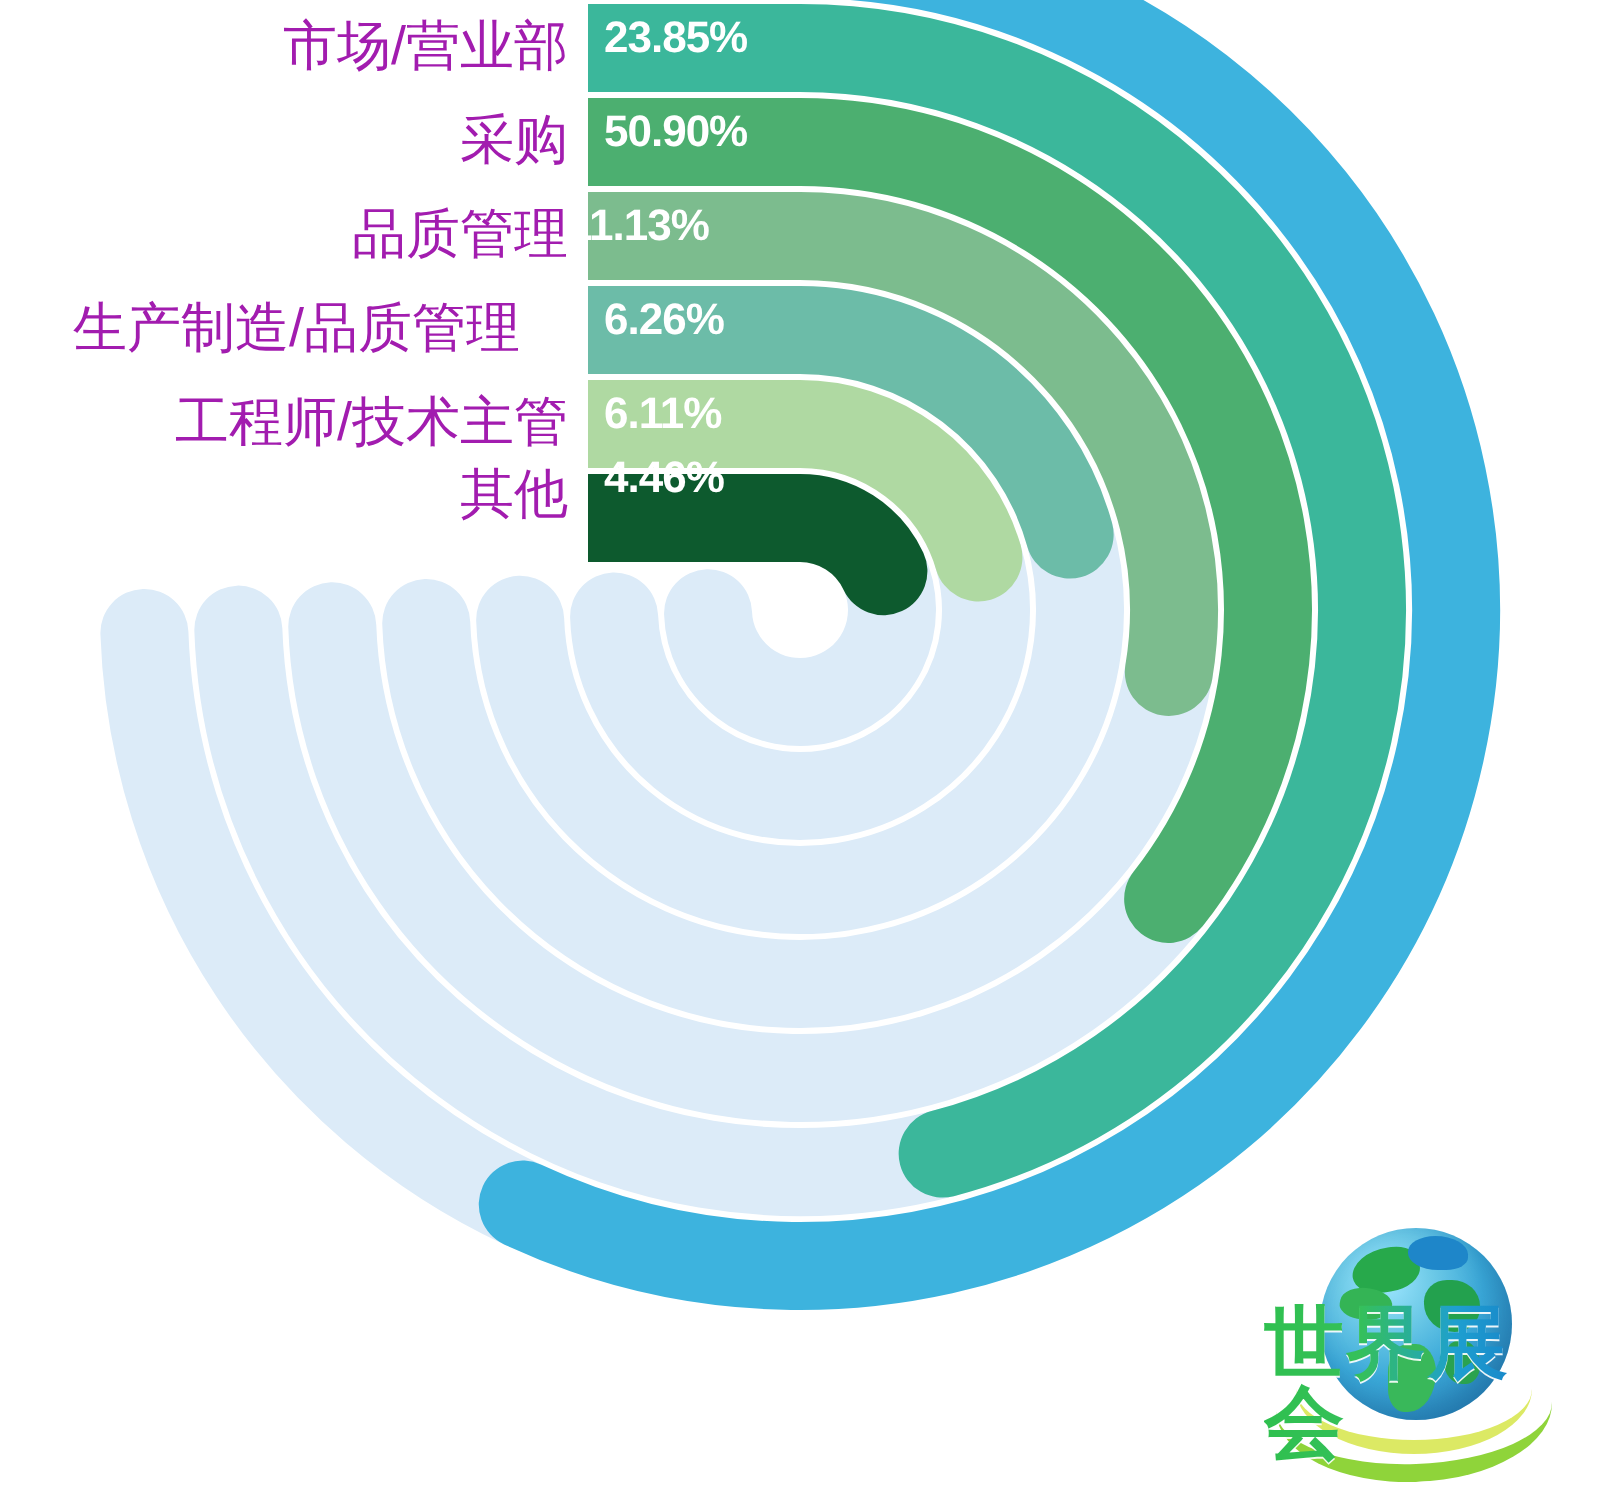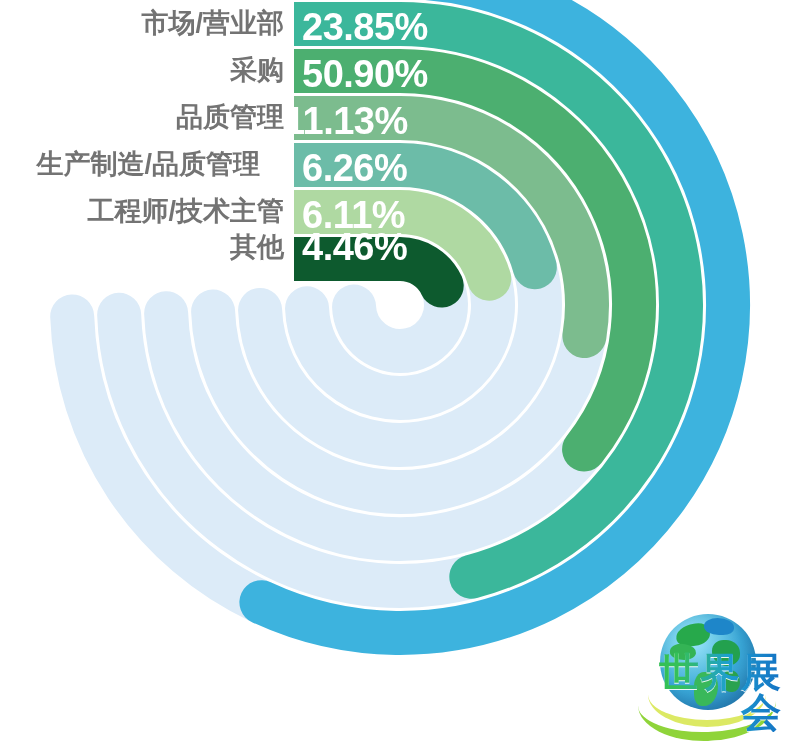--- a/index.html
+++ b/index.html
@@ -9,31 +9,31 @@
     font-family:"Liberation Sans","DejaVu Sans",sans-serif;
     overflow:hidden;
     position:relative;
   }
   #stage{position:absolute;left:0;top:0;width:800px;height:752px;}
   svg.layer{position:absolute;left:0;top:0;width:800px;height:752px;}
 
   .cat-label{
     position:absolute;
     text-align:center;
-    color:#737373;
+    color:#a21caf;
     font-size:27px;
-    font-weight:700;
+    font-weight:400;
     line-height:1;
     white-space:nowrap;
     letter-spacing:0px;
   }
   .val-label{
     position:absolute;
     color:#ffffff;
-    font-size:38px;
+    font-size:22px;
     font-weight:700;
     line-height:1;
     white-space:nowrap;
     letter-spacing:-0.5px;
   }
 
   
   #logo{
     position:absolute;
     left:632px;top:612px;
@@ -61,21 +61,21 @@
     transform:rotate(-2deg);
   }
   #logo .swoosh2{
     position:absolute;left:16px;top:50px;width:118px;height:58px;
     border-bottom:7px solid #d6e64a;
     border-radius:0 0 50% 50%;
     opacity:.85;
   }
   #logo .wordmark{
     position:absolute;left:0;top:40px;width:150px;
-    text-align:right;
+    text-align:left;
     font-size:40px;font-weight:700;line-height:1;
     letter-spacing:1px;
     background:linear-gradient(90deg,#2fc04f 0%,#35c05a 32%,#1e9fd0 64%,#1472c4 100%);
     -webkit-background-clip:text;background-clip:text;
     color:transparent;
     -webkit-text-fill-color:transparent;
     text-shadow:none;
     filter:drop-shadow(0 1px 0 rgba(255,255,255,.9));
   }
 </style>

